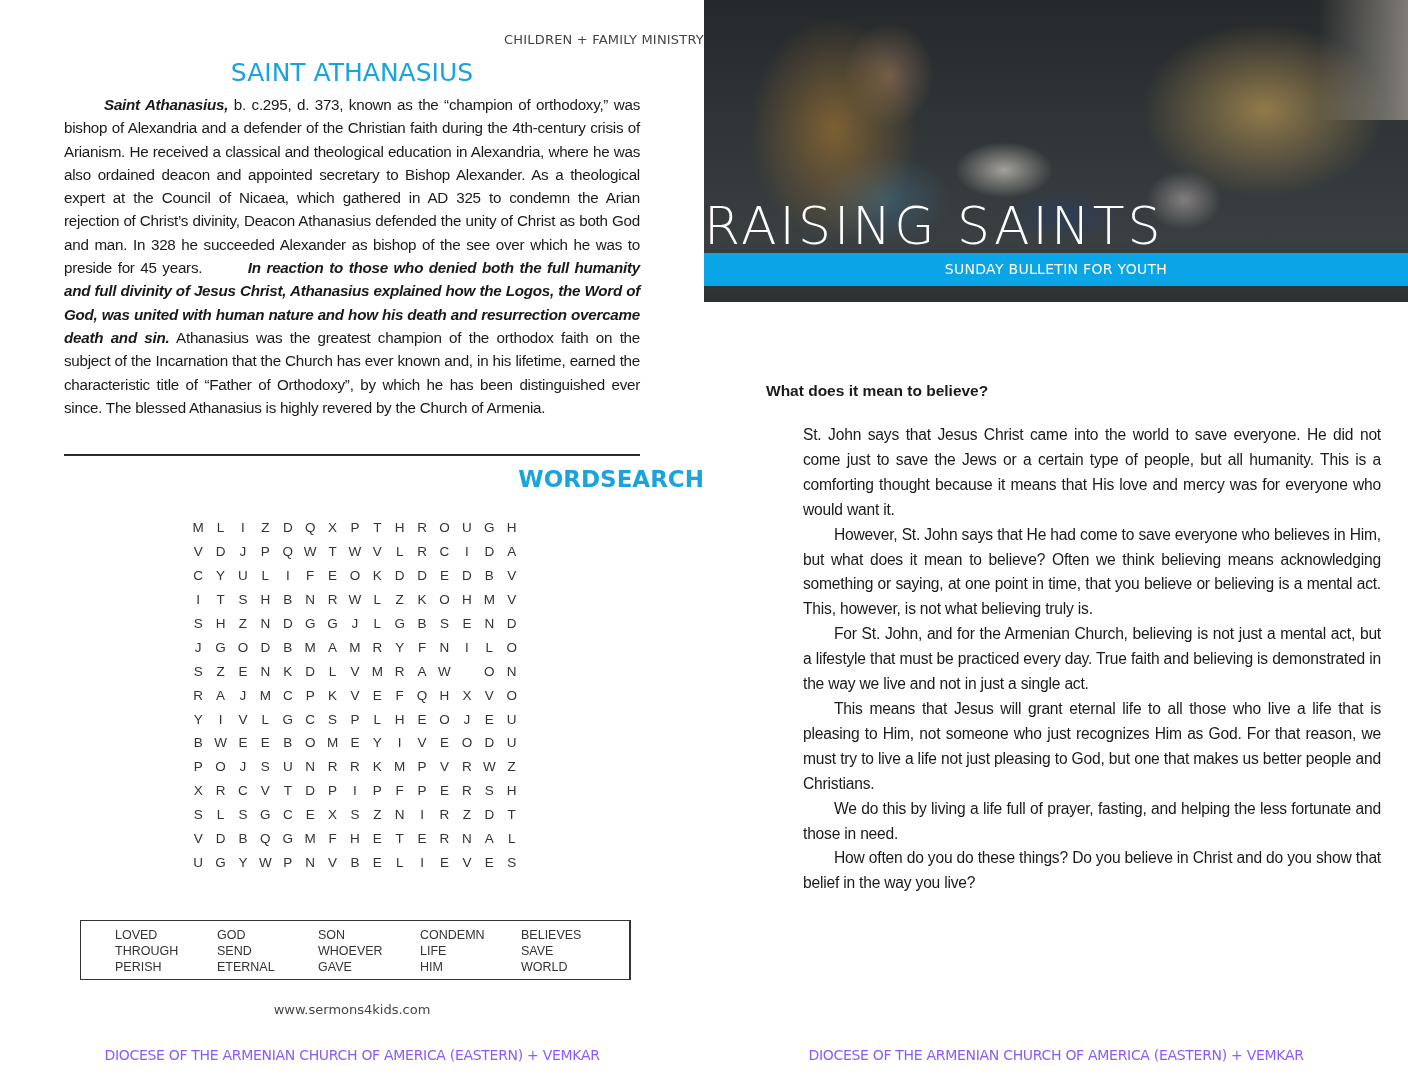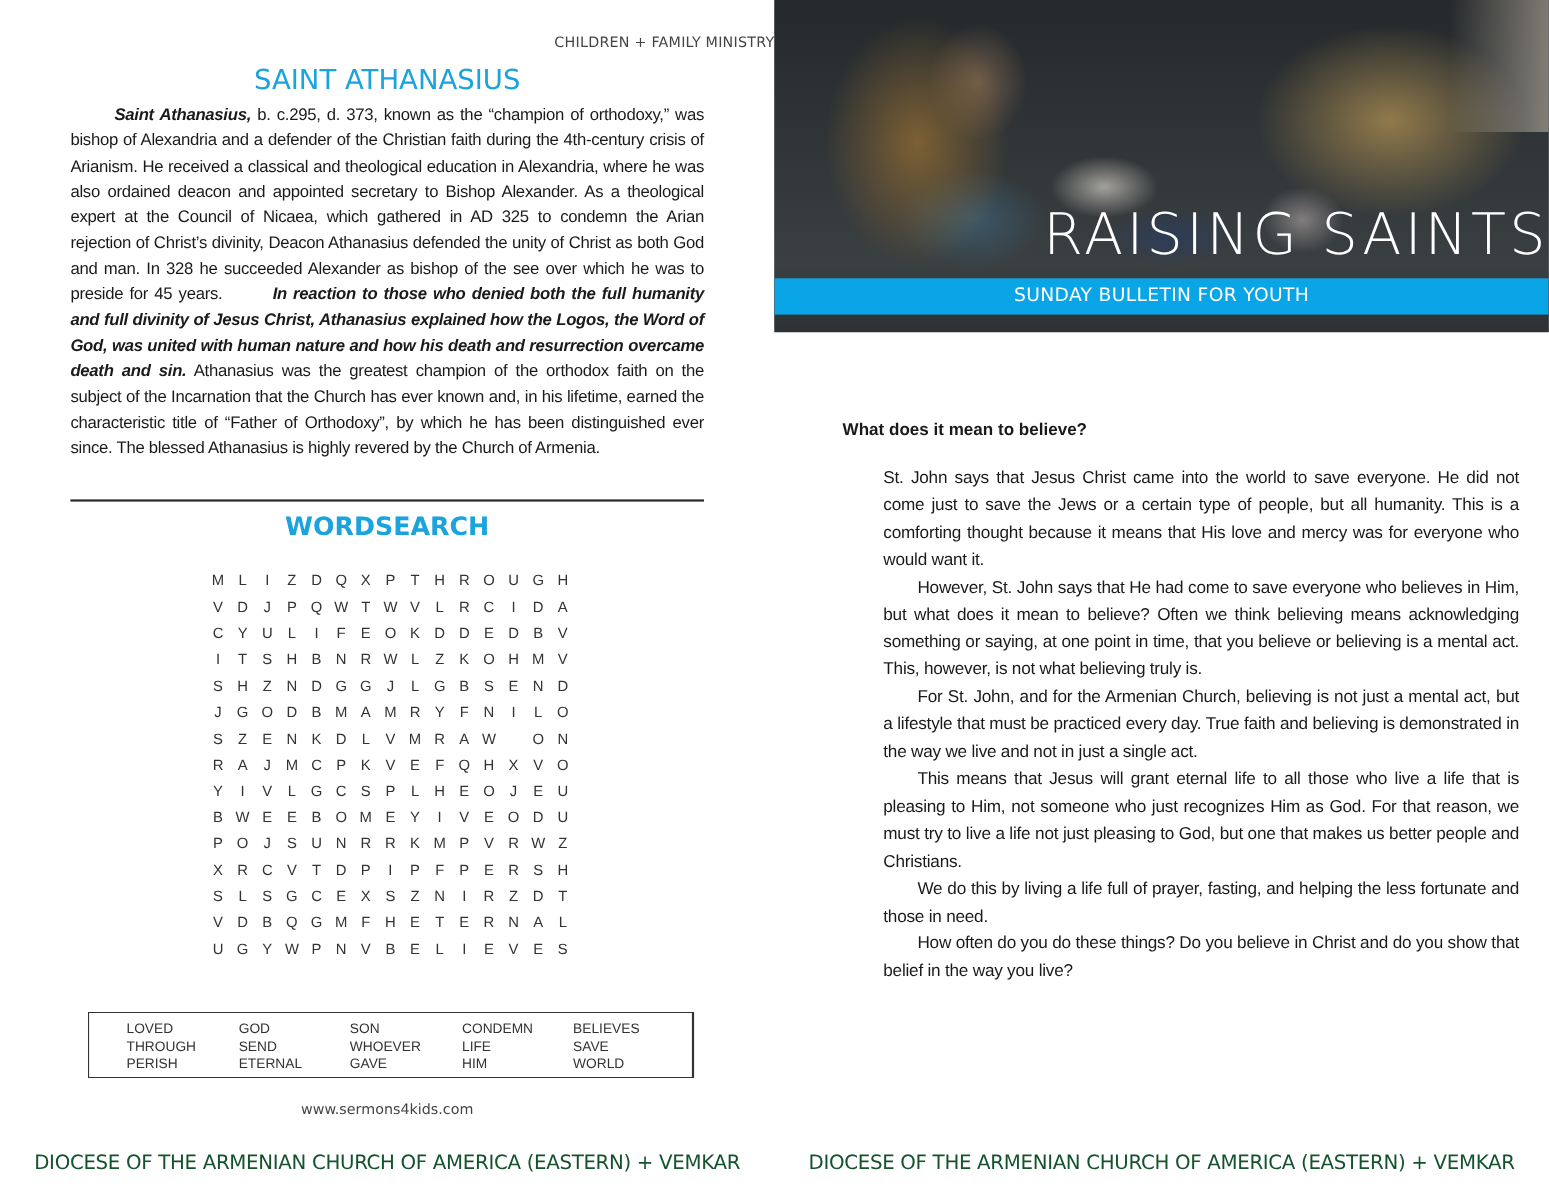--- a/index.html
+++ b/index.html
@@ -13,59 +13,59 @@
   
   .kicker { position: absolute; top: 32px; left: 0; width: 704px; text-align: right;
     font-family: "DejaVu Sans", sans-serif; font-size: 13px; color: #444; letter-spacing: 0.2px; }
   .saint-title { position: absolute; top: 58px; left: 0; width: 704px; text-align: center;
     font-family: "DejaVu Sans", sans-serif; font-size: 25px; color: #1aa3dc; font-weight: normal; }
   .bio { position: absolute; top: 93px; left: 64px; width: 576px;
     font-family: "Liberation Sans Narrow", "Liberation Sans", sans-serif; font-size: 15.2px; line-height: 23.3px;
     text-align: justify; color: #1a1a1a; letter-spacing: -0.25px; }
   .bio b i, .bio .emph { font-weight: bold; font-style: italic; margin-left: 40px; }
   .divider { position: absolute; top: 454px; left: 64px; width: 576px; height: 2px; background: #2a2a2a; }
-  .ws-title { position: absolute; top: 466px; left: 0; width: 704px; text-align: center;
+  .ws-title { position: absolute; top: 466px; left: 0; width: 704px; text-align: right;
     font-family: "DejaVu Sans", sans-serif; font-size: 23px; color: #1aa3dc; }
 
   .grid { position: absolute; top: 516px; left: 187px; width: 336px; }
   .grid-row { display: flex; height: 23.9px; align-items: center; }
   .grid-cell { width: 22.4px; text-align: center; font-family: "Liberation Sans", sans-serif;
     font-size: 13.5px; color: #333; }
 
   .wordbox { position: absolute; top: 920px; left: 80px; width: 551px; height: 60px;
     border: 1.5px solid #333; border-right-width: 2px; }
   .wordbox-col { position: absolute; top: 6px; font-family: "Liberation Sans", sans-serif;
     font-size: 12.5px; line-height: 16px; color: #333; }
   .source { position: absolute; top: 1002px; left: 0; width: 704px; text-align: center;
     font-family: "DejaVu Sans", sans-serif; font-size: 13px; color: #444; }
   .footer { position: absolute; top: 1047px; left: 0; width: 704px; text-align: center;
-    font-family: "DejaVu Sans", sans-serif; font-size: 18px; color: #14532d; letter-spacing: -0.3px; }
+    font-family: "DejaVu Sans", sans-serif; font-size: 14px; color: #8b5cf6; letter-spacing: -0.3px; }
 
   
   .hero { position: absolute; top: 0; left: 0; width: 704px; height: 302px; overflow: hidden;
     background: #1c1f21; }
   .hero-bg { position: absolute; inset: 0;
     background:
       radial-gradient(ellipse 120px 160px at 130px 130px, rgba(150,110,50,0.75), rgba(0,0,0,0) 70%),
       radial-gradient(ellipse 170px 120px at 560px 110px, rgba(170,140,80,0.8), rgba(0,0,0,0) 72%),
       radial-gradient(ellipse 60px 70px at 185px 75px, rgba(140,110,85,0.7), rgba(0,0,0,0) 75%),
       radial-gradient(ellipse 90px 60px at 180px 200px, rgba(60,95,115,0.8), rgba(0,0,0,0) 75%),
       radial-gradient(ellipse 70px 40px at 300px 170px, rgba(210,205,195,0.7), rgba(0,0,0,0) 70%),
       radial-gradient(ellipse 80px 35px at 360px 215px, rgba(40,60,100,0.7), rgba(0,0,0,0) 75%),
       radial-gradient(ellipse 50px 40px at 480px 200px, rgba(180,170,170,0.6), rgba(0,0,0,0) 75%),
       linear-gradient(180deg, #26292b 0%, #2f3436 40%, #3a3f41 80%, #2d3133 100%);
   }
   .hero-curtain { position: absolute; right: 0; top: 0; width: 90px; height: 120px;
     background: linear-gradient(90deg, rgba(0,0,0,0), rgba(200,190,175,0.55)); }
-  .hero-title { position: absolute; top: 184px; left: 0; width: 704px; text-align: right;
+  .hero-title { position: absolute; top: 196px; left: 0; width: 704px; text-align: left;
     font-family: "DejaVu Sans", sans-serif; font-weight: 200; font-size: 52px; color: #ffffff;
     letter-spacing: 3px; -webkit-text-stroke: 0; font-stretch: condensed; }
   .hero-band { position: absolute; top: 253px; left: 0; width: 704px; height: 33px; background: #0aa5e6; }
   .hero-sub { position: absolute; top: 0; left: 0; width: 704px; height: 18px; line-height: 33px;
-    text-align: center; font-family: "DejaVu Sans", sans-serif; font-size: 17px; color: #ffffff; letter-spacing: 0.3px; }
+    text-align: center; font-family: "DejaVu Sans", sans-serif; font-size: 14px; color: #ffffff; letter-spacing: 0.3px; }
 
   .reading-title { position: absolute; top: 312px; left: 0; width: 704px; text-align: center;
     font-family: "DejaVu Sans", sans-serif; font-size: 23px; line-height: 28px; color: #1aa3dc; letter-spacing: 1.2px; }
   .question { position: absolute; top: 382px; left: 62px; font-family: "Liberation Sans", sans-serif;
     font-size: 15.5px; font-weight: bold; color: #1a1a1a; }
   .body-text { position: absolute; top: 423px; left: 62px; width: 578px;
     font-family: "Liberation Sans", sans-serif; font-size: 15.6px; line-height: 24.9px; color: #1a1a1a;
     text-align: justify; letter-spacing: -0.2px; margin-left: 37px; }
   .body-text p { margin: 0; }
   .body-text p.indent { text-indent: 31px; }

